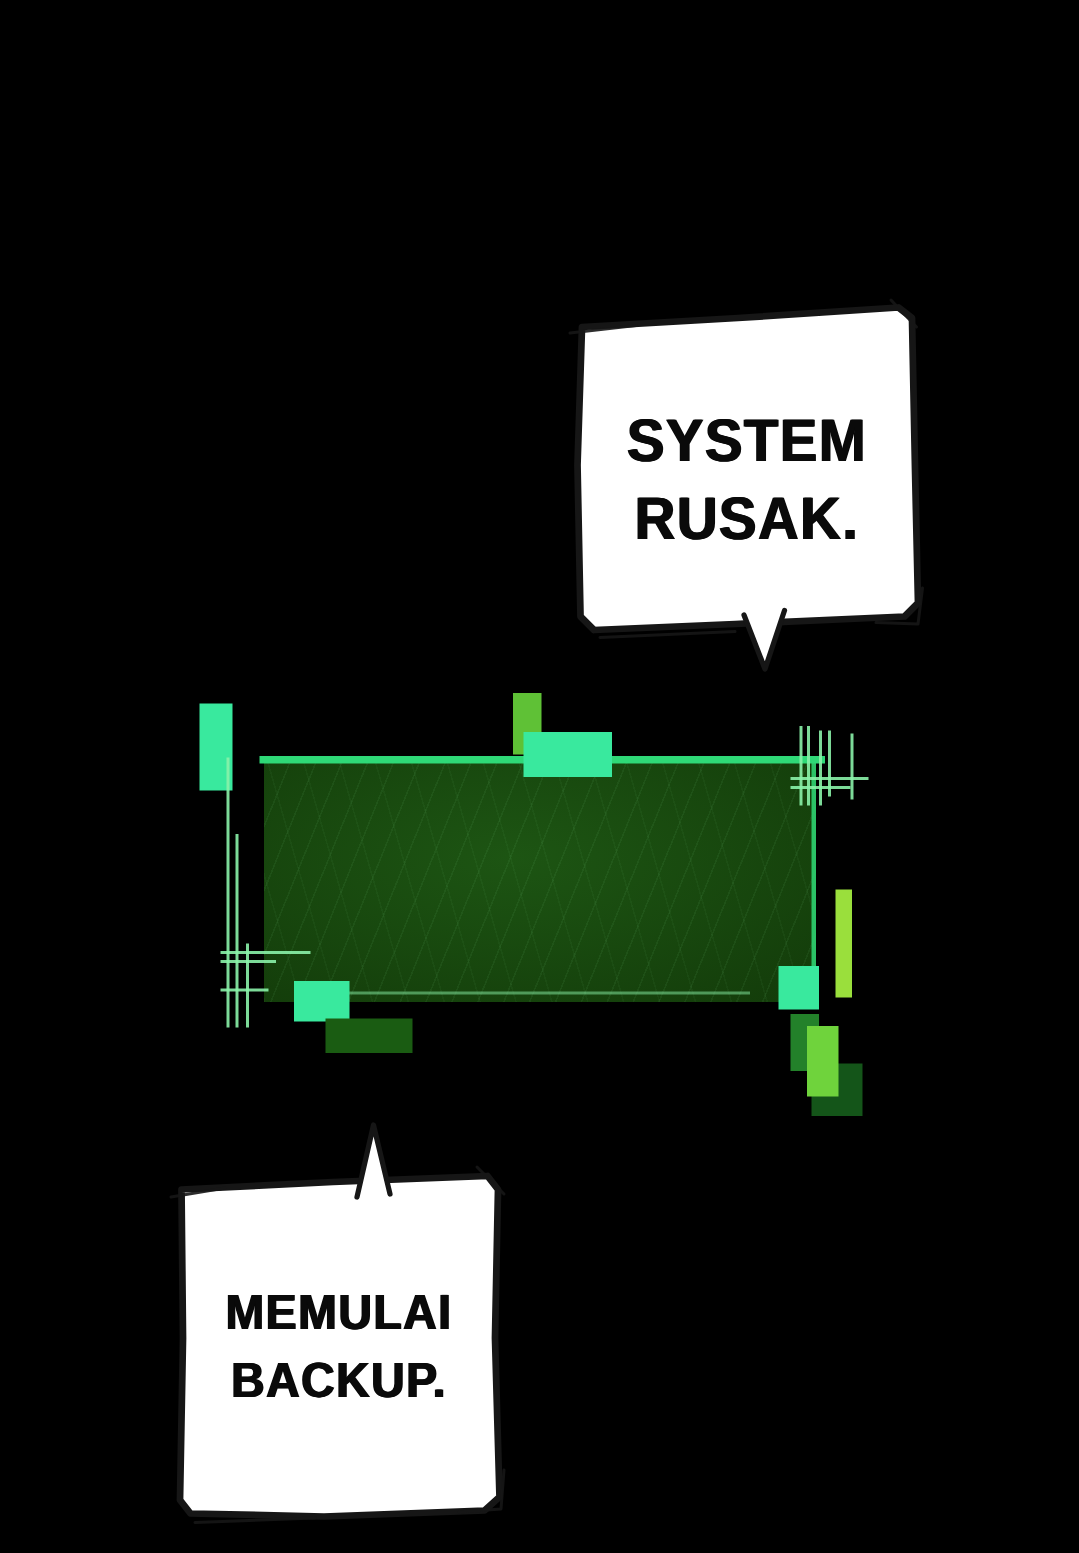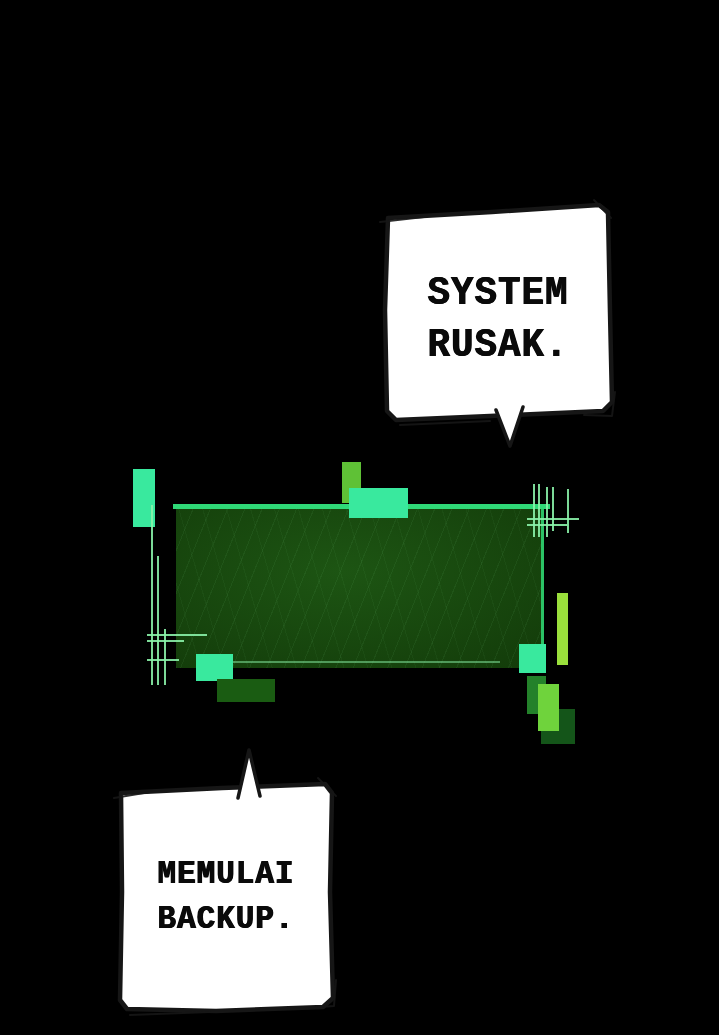--- a/index.html
+++ b/index.html
@@ -1,19 +1,19 @@
 <!DOCTYPE html>
 <html style="--page-bg: #000000; --bubble-fill: #ffffff; --bubble-ink: #161616; --text-ink: #0a0a0a; --panel-dark: #113708; --panel-light: #1d5513; --panel-edge: #2fd977; --spring-green: #39e99e; --yellow-green: #9adf3c; --leaf-green: #6fd33c; --mid-green: #5fc136; --grass-green: #23812a; --dark-green: #1a5c12; --deep-green: #145519; --hairline-green: #8af2a8;"><head>
 <meta charset="utf-8">
 <style>
   html, body { margin:0; padding:0; background:#000; }
   .canvas {
     position:relative; width:719px; height:1035px; overflow:hidden;
     background: var(--page-bg, #000000);
-    font-family:Liberation Mono, monospace;
+    font-family:Liberation Sans, sans-serif;
   }
   .abs { position:absolute; }
 
   
   .bubble-svg { position:absolute; overflow:visible; }
   .bubble-svg path { stroke: var(--bubble-ink, #161616); stroke-linejoin:round; stroke-linecap:round; }
   .bubble-main { fill: var(--bubble-fill, #fff); stroke-width:4.5; }
   .bubble-tail { fill: var(--bubble-fill, #fff); stroke-width:3.5; }
   .bubble-sketch { fill:none; stroke-width:2; opacity:.9; }
 

